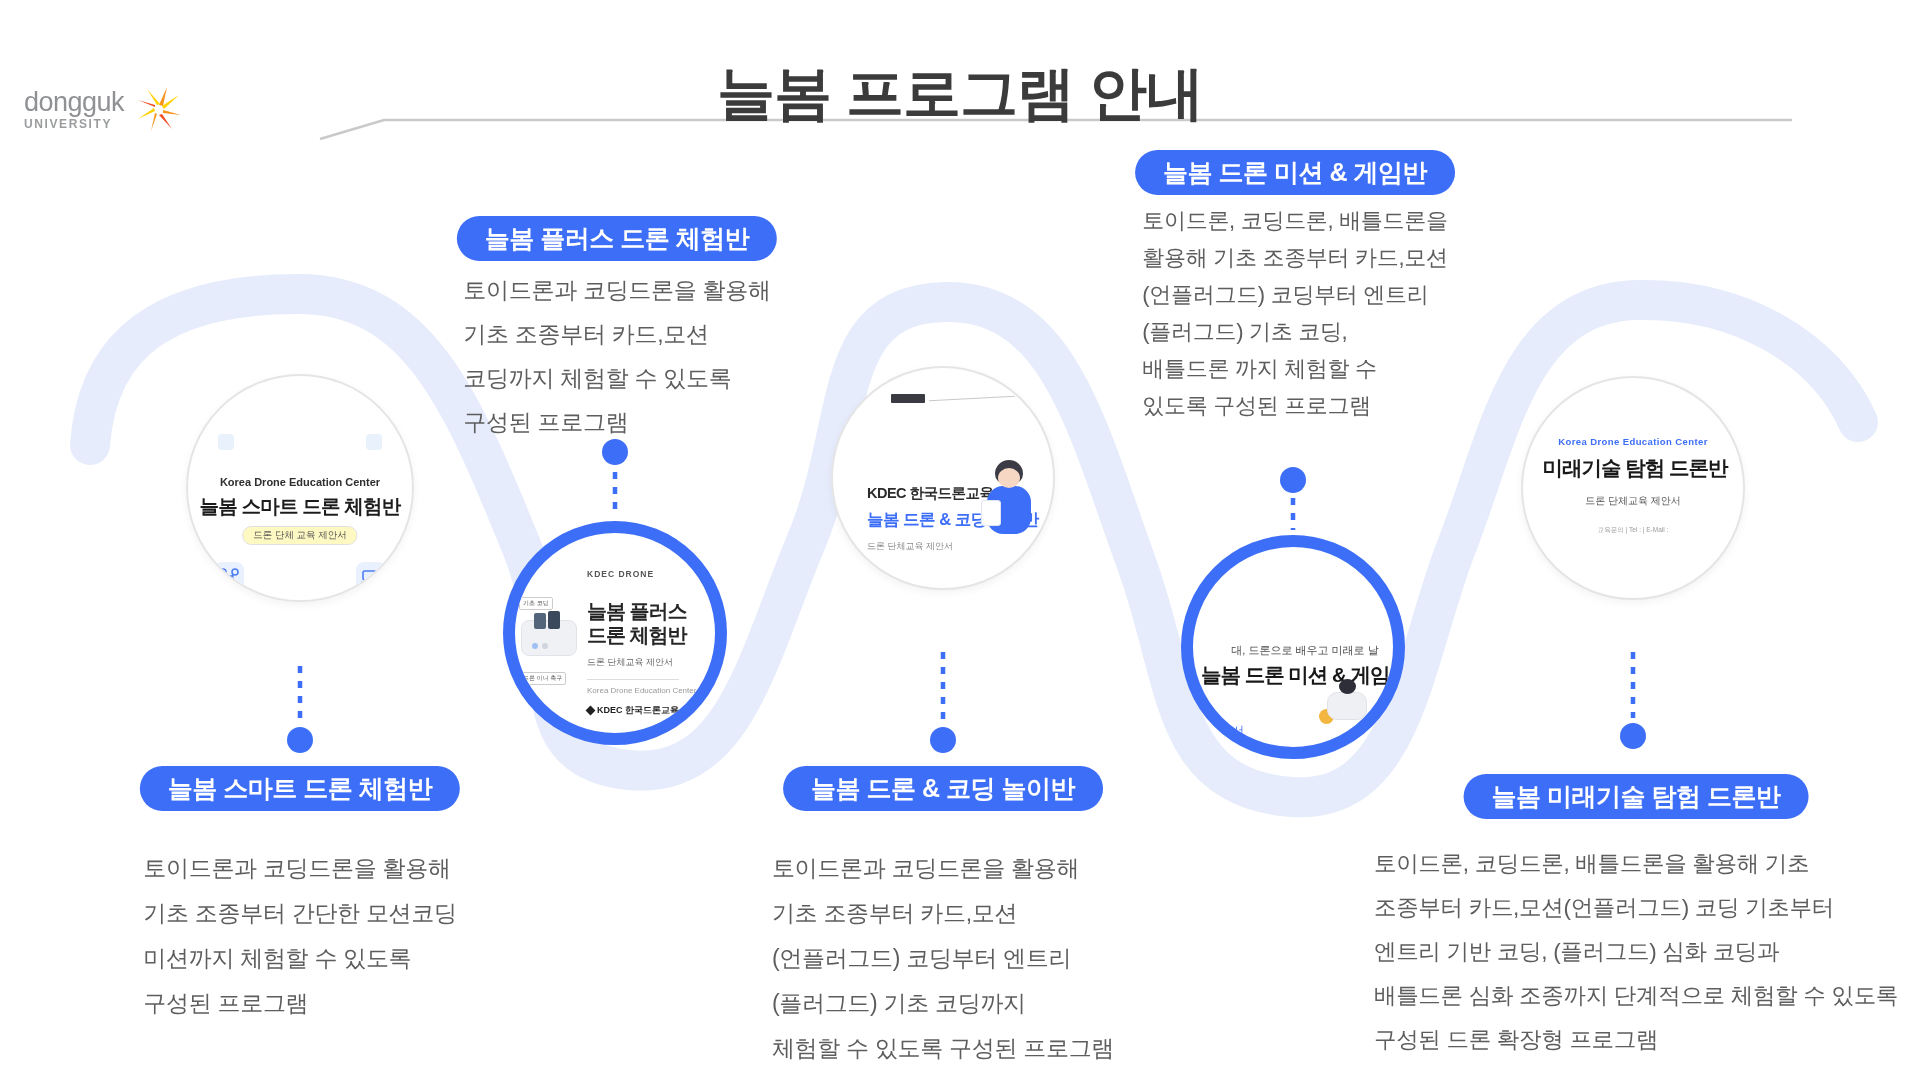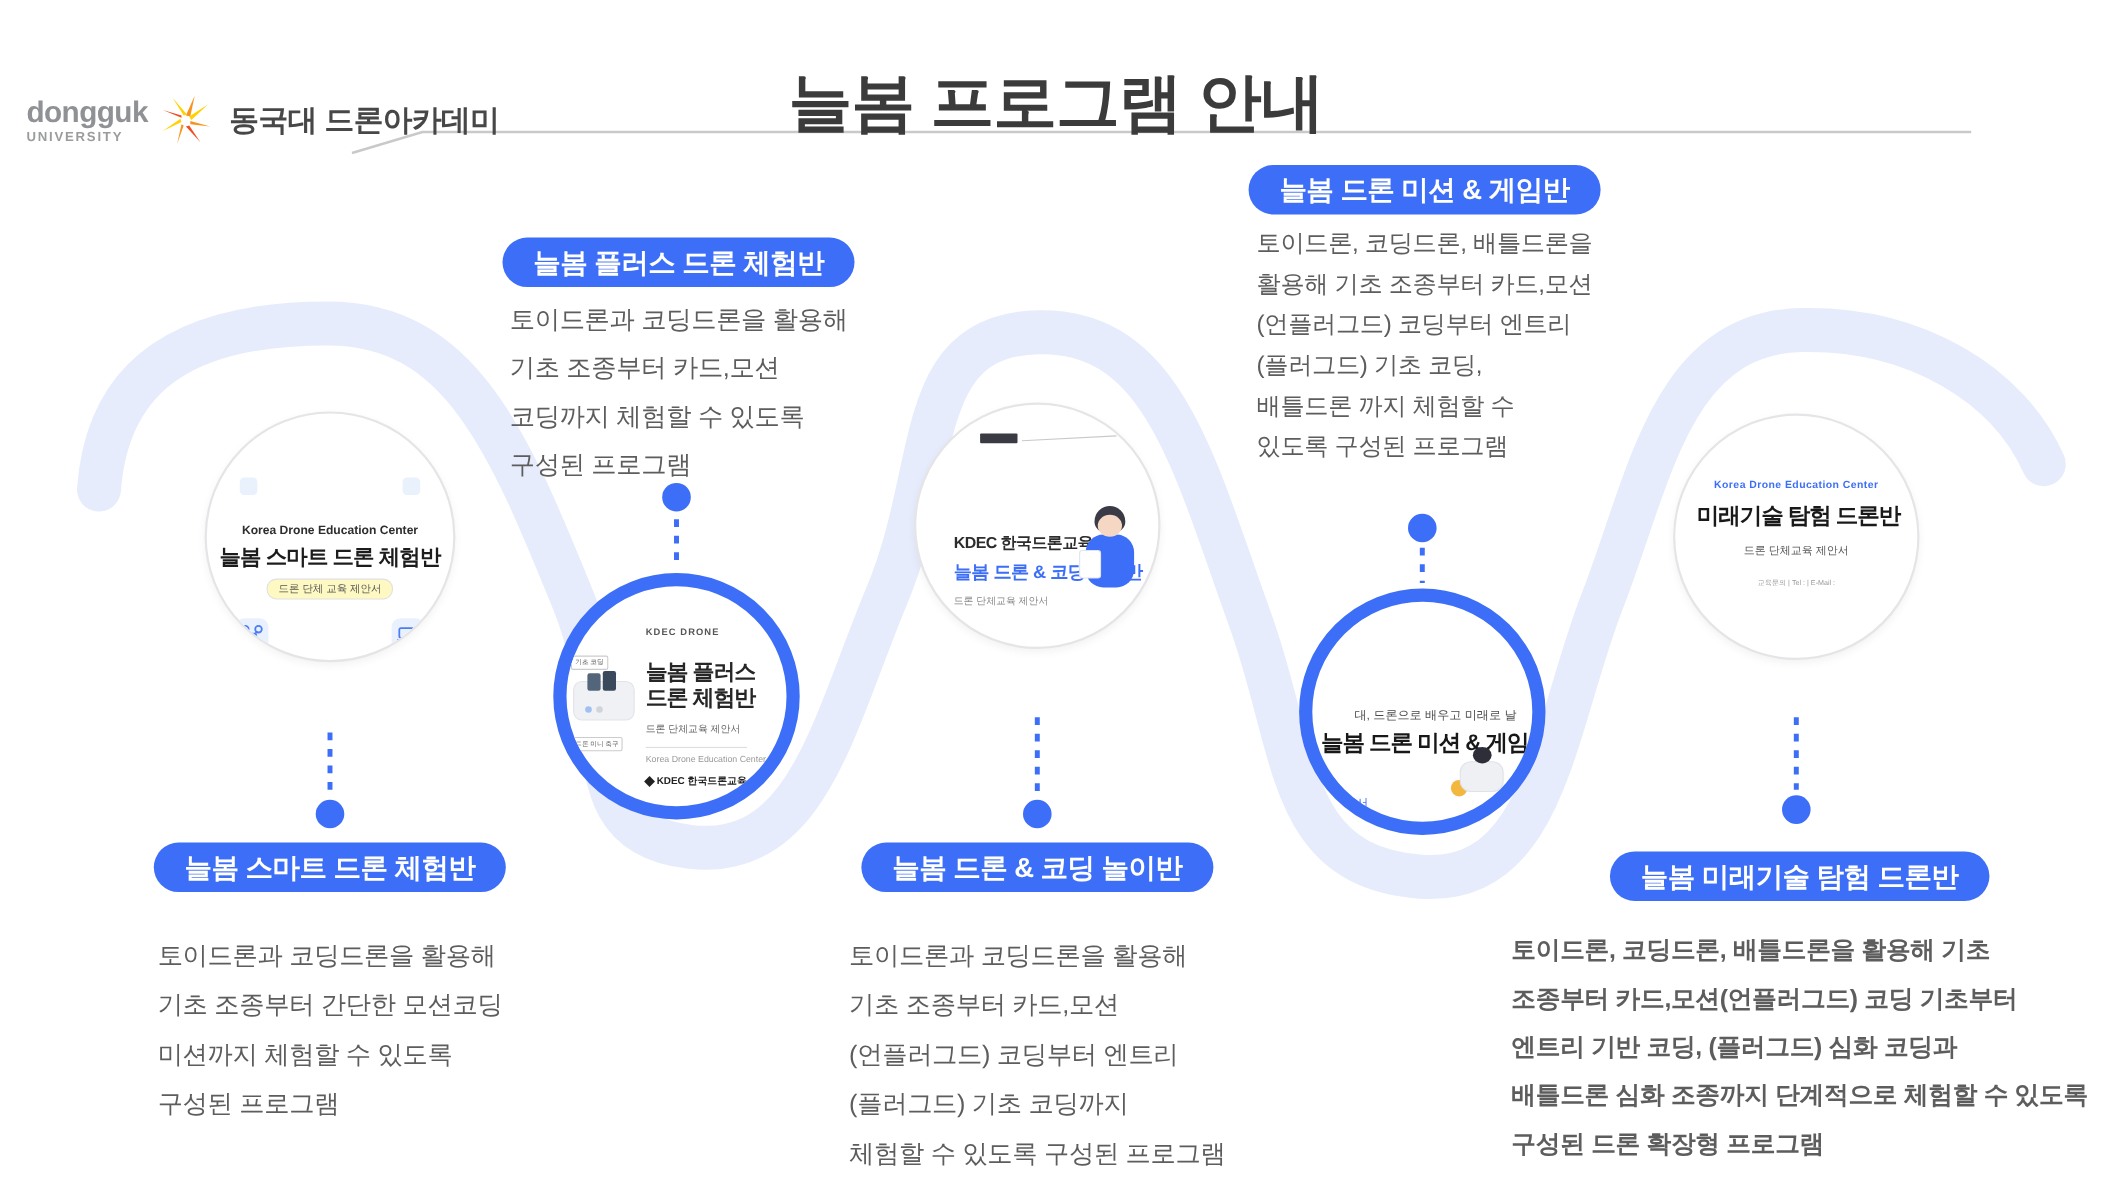--- a/index.html
+++ b/index.html
@@ -5,21 +5,21 @@
   html,body{margin:0;padding:0;background:#ffffff;}
   body{font-family:"Liberation Sans","DejaVu Sans",sans-serif;}
   .canvas{position:relative;width:1920px;height:1080px;background:#fff;overflow:hidden;}
   .underlay{position:absolute;left:0;top:0;z-index:0;}
 
   
   .page-title{position:absolute;left:0;top:16px;width:100%;text-align:center;
     font-size:58px;font-weight:900;color:#3b3b3b;letter-spacing:-1px;z-index:2;}
   .brandbar{position:absolute;left:24px;top:84px;display:flex;align-items:center;gap:10px;z-index:2;}
   .logo-words{display:flex;flex-direction:column;line-height:1;}
-  .logo-word{font-size:27px;font-weight:700;color:#8f9194;letter-spacing:-.5px;}
+  .logo-word{font-size:27px;font-weight:400;color:#8f9194;letter-spacing:-.5px;}
   .logo-sub{font-size:12px;font-weight:600;color:#9a9c9e;letter-spacing:1.6px;margin-top:2px;}
   .academy{font-size:27px;font-weight:800;color:#474747;letter-spacing:-.5px;margin-left:4px;}
 
   
   .circle{position:absolute;border-radius:50%;background:#fff;overflow:hidden;z-index:2;box-sizing:border-box;}
   .circle.plain{border:2px solid #e5e5e8;box-shadow:0 3px 8px rgba(0,0,0,.05);}
   .circle.ring{border:12px solid #3D6EF7;}
 
   
   .pill{position:absolute;transform:translateX(-50%);height:45px;border-radius:23px;
@@ -134,21 +134,20 @@
         <path d="M0,-4 L8,-22 L4,-3 Z" fill="#F7941D"></path>
         <path d="M3,-3 L20,-14 L5,0 Z" fill="#FFD200"></path>
         <path d="M4,1 L22,6 L4,4 Z" fill="#F7941D"></path>
         <path d="M3,5 L13,20 L0,6 Z" fill="#F04E23"></path>
         <path d="M-2,5 L-8,22 L-4,4 Z" fill="#F7941D"></path>
         <path d="M-4,2 L-21,10 L-5,-1 Z" fill="#FFD200"></path>
         <path d="M-4,-2 L-21,-9 L-4,-4 Z" fill="#F04E23"></path>
         <path d="M-2,-4 L-12,-20 L1,-5 Z" fill="#FFD200"></path>
       </g>
     </svg>
-    <span class="academy">동국대 드론아카데미</span>
   </div>
 
   <div class="circle plain" style="left:186px;top:374px;width:228px;height:228px;">
     <div class="cov">
       <div class="mini-sq" style="left:30px;top:58px;"></div>
       <div class="mini-sq" style="right:30px;top:58px;"></div>
       <div class="c1-eyebrow">Korea Drone Education Center</div>
       <div class="c1-title">늘봄 스마트 드론 체험반</div>
       <div class="c1-badge">드론 단체 교육 제안서</div>
       <div class="big-sq" style="left:26px;top:186px;">
@@ -241,15 +240,15 @@
 
   <div class="circle plain" style="left:1521px;top:376px;width:224px;height:224px;">
     <div class="cov">
       <div class="c5-eyebrow">Korea Drone Education Center</div>
       <div class="c5-title">미래기술 탐험 드론반</div>
       <div class="c5-sub">드론 단체교육 제안서</div>
       <div class="c5-contact">교육문의 | Tel : | E-Mail :</div>
     </div>
   </div>
   <div class="pill" style="left:1636px;top:774px;text-align:right;">늘봄 미래기술 탐험 드론반</div>
-  <div class="desc wide" style="left:1636px;top:842px;font-weight:bold;">토이드론, 코딩드론, 배틀드론을 활용해 기초<br>조종부터 카드,모션(언플러그드) 코딩 기초부터<br>엔트리 기반 코딩, (플러그드) 심화 코딩과<br>배틀드론 심화 조종까지  단계적으로 체험할 수 있도록<br>구성된 드론 확장형 프로그램</div>
+  <div class="desc wide" style="left:1636px;top:842px;">토이드론, 코딩드론, 배틀드론을 활용해 기초<br>조종부터 카드,모션(언플러그드) 코딩 기초부터<br>엔트리 기반 코딩, (플러그드) 심화 코딩과<br>배틀드론 심화 조종까지  단계적으로 체험할 수 있도록<br>구성된 드론 확장형 프로그램</div>
 
 </div>
 
 </body></html>

